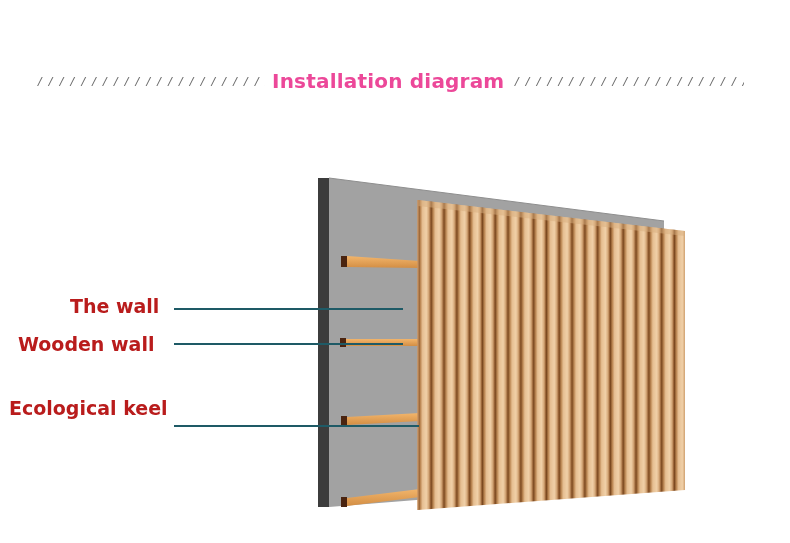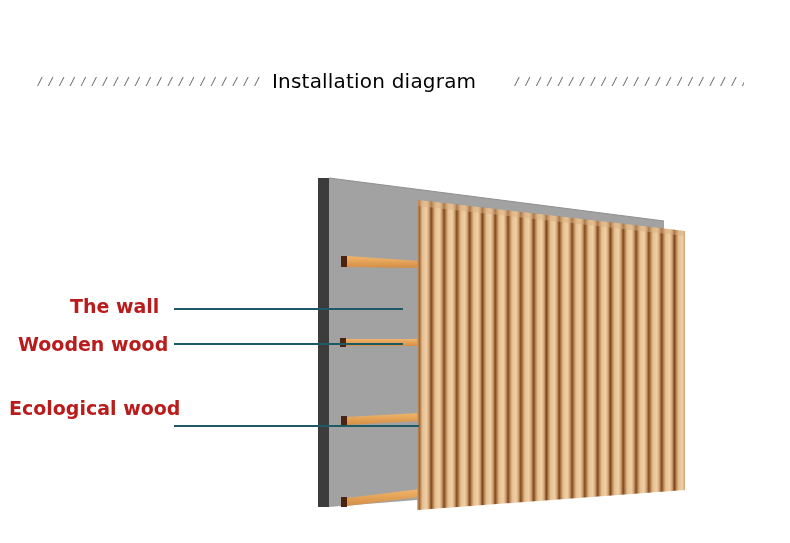--- a/index.html
+++ b/index.html
@@ -34,23 +34,23 @@
       overflow: hidden;
       line-height: 14px;
     }
     .stripes.left { left: 37px; width: 228px; }
     .stripes.right { left: 514px; width: 230px; }
     .title {
       position: absolute;
       left: 272px;
       top: 2px;
       font-family: "DejaVu Sans", sans-serif;
-      font-weight: normal;
+      font-weight: bold;
       font-size: 20px;
-      color: #000000;
+      color: #ec4899;
       letter-spacing: 0.2px;
       white-space: nowrap;
       line-height: 26px;
     }
     .label {
       position: absolute;
       font-family: "DejaVu Sans", sans-serif;
       font-weight: bold;
       font-size: 19px;
       color: #b91c1c;
@@ -123,14 +123,14 @@
   </g>
 </svg>
 
 <div class="title-row">
   <div class="stripes left">/ / / / / / / / / / / / / / / / / / / / / / / / / / / / / / / / / / / / / / / / /</div>
   <div class="title">Installation diagram</div>
   <div class="stripes right">/ / / / / / / / / / / / / / / / / / / / / / / / / / / / / / / / / / / / / / / / /</div>
 </div>
 
 <div class="label" style="left:70px; top:295px;">The wall</div>
-<div class="label" style="left:18px; top:333px;">Wooden wood</div>
-<div class="label" style="left:9px; top:397px;">Ecological wood</div>
+<div class="label" style="left:18px; top:333px;">Wooden wall</div>
+<div class="label" style="left:9px; top:397px;">Ecological keel</div>
 
 </body></html>

